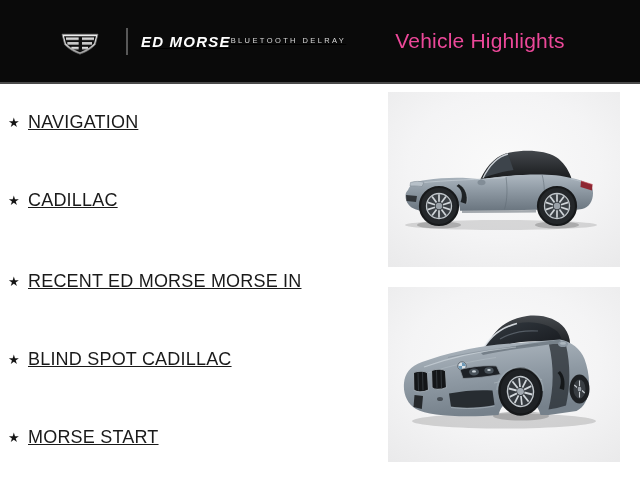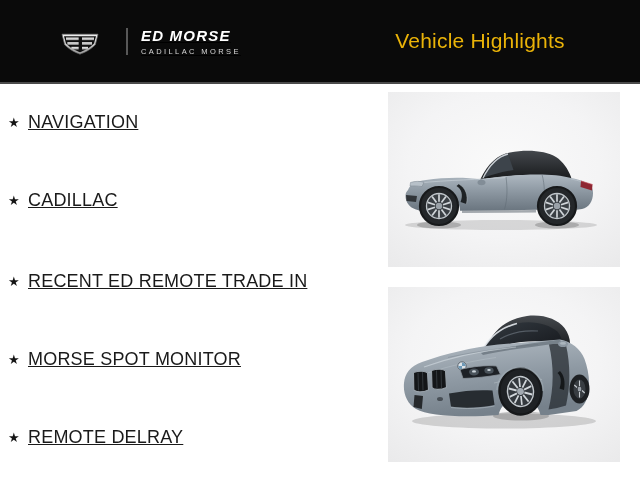--- a/index.html
+++ b/index.html
@@ -16,33 +16,33 @@
     display:flex;
   }
   .topbar-left {
     width:320px; height:100%; display:flex; align-items:center;
     padding-left:60px;
   }
   .crest { width:40px; height:27px; flex:none; }
   .brand-divider {
     width:2px; height:27px; background:#585858; margin:0 13px 0 26px; flex:none;
   }
-  .brand-text { display:flex; flex-direction:column;text-decoration:underline; }
+  .brand-text { display:flex; flex-direction:row;text-decoration:underline; }
   .dealer-name {
     color:#ffffff; font-size:15px; font-weight:bold; font-style:italic;
     letter-spacing:1.2px; white-space:nowrap;
   }
   .dealer-sub {
     color:#d9d9d9; font-size:7.5px; letter-spacing:2.4px; margin-top:3px;
     white-space:nowrap;
   }
   .topbar-right {
     width:320px; height:100%; display:flex; align-items:center; justify-content:center;
   }
-  .header-title { color:#eab308; font-size:21px; font-weight:400; letter-spacing:0.2px; }
+  .header-title { color:#ec4899; font-size:21px; font-weight:400; letter-spacing:0.2px; }
   
   .features { list-style:none; }
   .feature {
     position:absolute; left:8px; height:26px;
     display:flex; align-items:center; white-space:nowrap;
   }
   .feature-1 { top:109px; } .feature-2 { top:187px; } .feature-3 { top:268px; }
   .feature-4 { top:346px; } .feature-5 { top:424px; }
   .star { font-size:13px; color:#141414; width:20px; flex:none; line-height:1; }
   .feature-label { font-size:18px; color:#1a1a1a; letter-spacing:0.2px;text-decoration:underline; }
@@ -74,48 +74,48 @@
         <rect x="9" y="14" width="19" height="4" fill="url(#crestSilver)"></rect>
         <rect x="33" y="14" width="18" height="4" fill="url(#crestSilver)"></rect>
         <rect x="11" y="21" width="17" height="4" fill="url(#crestSilver)"></rect>
         <rect x="33" y="21" width="15" height="4" fill="url(#crestSilver)"></rect>
         <rect x="17" y="28" width="11" height="4" fill="url(#crestSilver)"></rect>
         <rect x="33" y="28" width="9" height="4" fill="url(#crestSilver)"></rect>
       </svg>
       <div class="brand-divider"></div>
       <div class="brand-text">
         <div class="dealer-name">ED MORSE</div>
-        <div class="dealer-sub">CADILLAC MORSE</div>
+        <div class="dealer-sub">BLUETOOTH DELRAY</div>
       </div>
     </div>
     <div class="topbar-right">
       <div class="header-title">Vehicle Highlights</div>
     </div>
   </header>
 
   <ul class="features">
     <li class="feature feature-1">
       <span class="star">★</span>
       <span class="feature-label">NAVIGATION</span>
     </li>
     <li class="feature feature-2">
       <span class="star">★</span>
       <span class="feature-label">CADILLAC</span>
     </li>
     <li class="feature feature-3">
       <span class="star">★</span>
-      <span class="feature-label">RECENT ED REMOTE TRADE IN</span>
+      <span class="feature-label">RECENT ED MORSE MORSE IN</span>
     </li>
     <li class="feature feature-4">
       <span class="star">★</span>
-      <span class="feature-label">MORSE SPOT MONITOR</span>
+      <span class="feature-label">BLIND SPOT CADILLAC</span>
     </li>
     <li class="feature feature-5">
       <span class="star">★</span>
-      <span class="feature-label">REMOTE DELRAY</span>
+      <span class="feature-label">MORSE START</span>
     </li>
   </ul>
 
   <figure class="photo photo-side" role="img" aria-label="Gray convertible roadster with black soft top, side profile view facing left">
     <svg viewBox="0 0 232 175">
       <defs>
         <radialGradient id="bg1" cx="50%" cy="42%" r="75%">
           <stop offset="0" stop-color="#fafafa"></stop>
             <stop offset="0.55" stop-color="#f4f4f5"></stop>
             <stop offset="1" stop-color="#eaeaeb"></stop>

